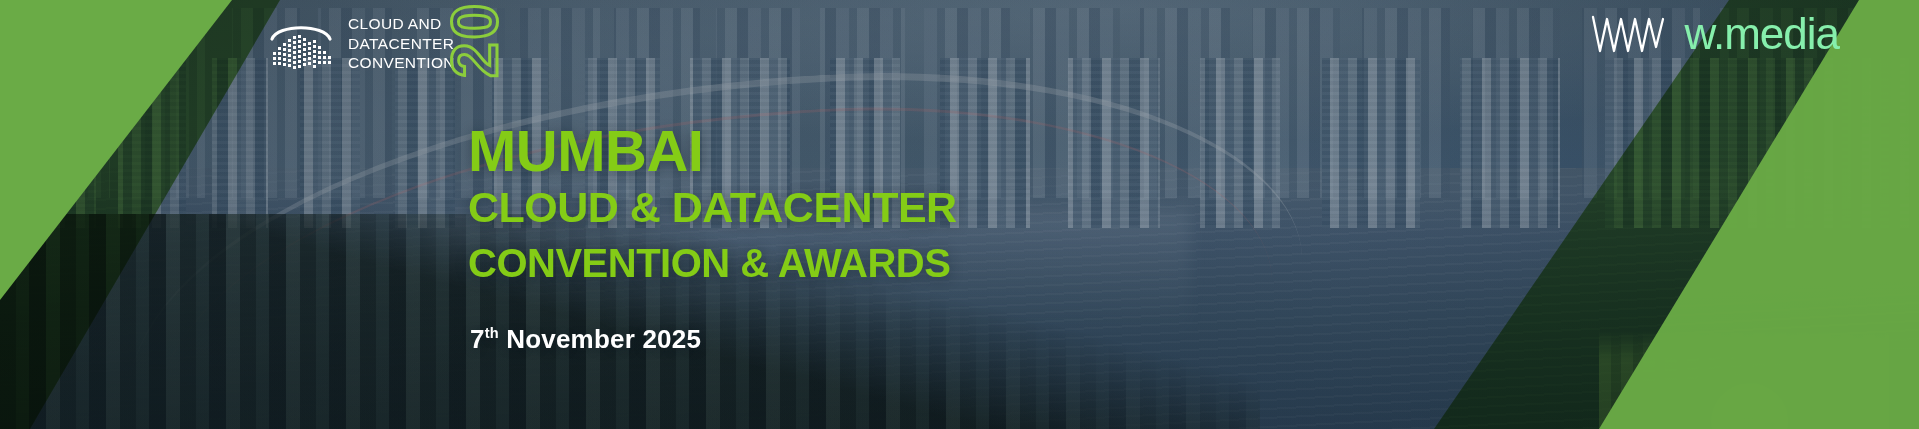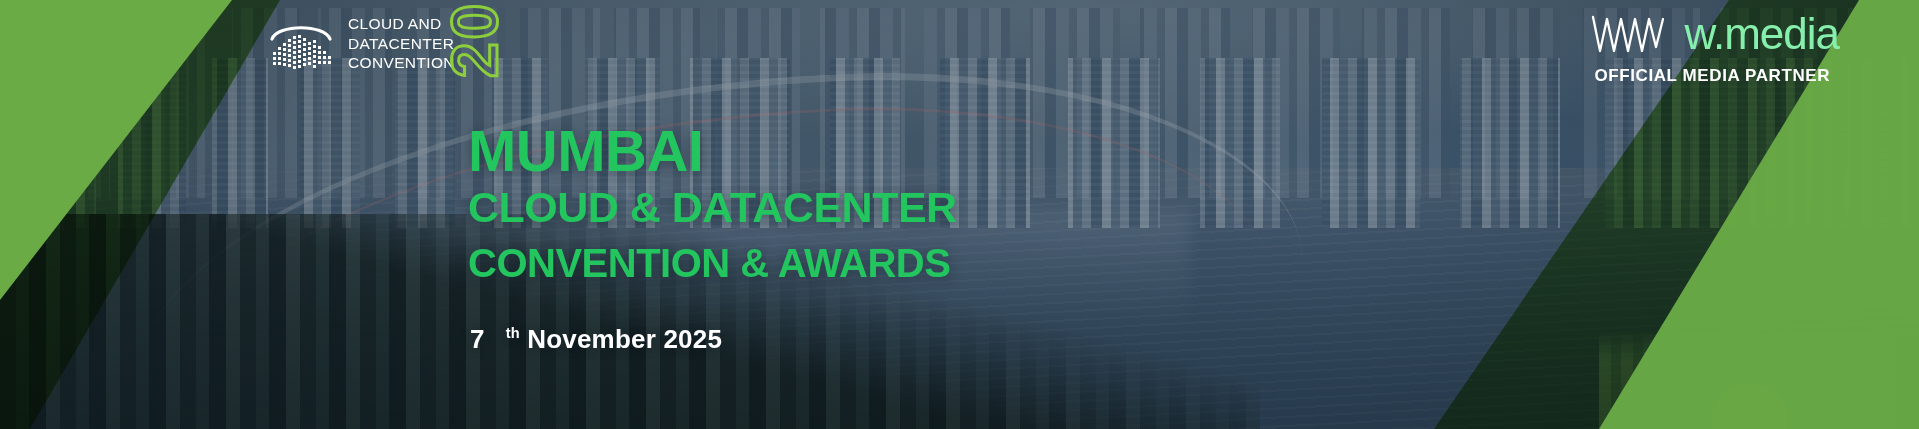--- a/index.html
+++ b/index.html
@@ -232,21 +232,21 @@
     color: transparent;
     -webkit-text-stroke: 3px var(--green-bright);
     text-stroke: 3px var(--green-bright);
     white-space: nowrap;
   }
 
   
   .headline {
     position: absolute;
     left: 468px; top: 84px;
-    color: #22c55e;
+    color: #84cc16;
     font-weight: 800;
     font-size: 58px;
     line-height: 56px;
     letter-spacing: -0.5px;
     text-transform: uppercase;
     text-shadow: 0 2px 14px rgba(10,22,34,.45);
   }
   .headline .l1 { display: block; font-size: 58px; }
   .headline .l2 { display: block; font-size: 43px; }
   .headline .l3 { display: block; font-size: 40px; }
@@ -259,21 +259,21 @@
     display: flex;
     align-items: baseline;
     gap: 100px;
     color: #ffffff;
     font-weight: 700;
     font-size: 26px;
     letter-spacing: .2px;
     text-shadow: 0 2px 10px rgba(10,22,34,.45);
     white-space: nowrap;
   }
-  .meta sup { font-size: .56em; vertical-align: super; font-weight: 700; margin-left: 21px; }
+  .meta sup { font-size: .56em; vertical-align: super; font-weight: 700; }
 
   
   .partner {
     position: absolute;
     right: 80px; top: 12px;
     text-align: right;
     color: #ffffff;
   }
   .partner-row {
     display: flex;
@@ -411,17 +411,16 @@
       <div><span>7</span><sup>th</sup><span> November 2025</span></div>
     </div>
 
     <div class="partner">
       <div class="partner-row">
         <svg class="wave" viewBox="0 0 82 42" aria-hidden="true">
           <path d="M3 4 L10 38 L17 6 L24 38 L31 6 L38 38 L45 6 L52 38 L59 6 L66 34 L73 6" fill="none" stroke="#ffffff" stroke-width="2.3" stroke-linejoin="round" stroke-linecap="round"></path>
         </svg>
         <span class="wm-word">w.media</span>
       </div>
-      <div class="partner-sub">OFFICIAL MEDIA PARTNER</div>
     </div>
 
   </div>
 </div>
 
 </body></html>

